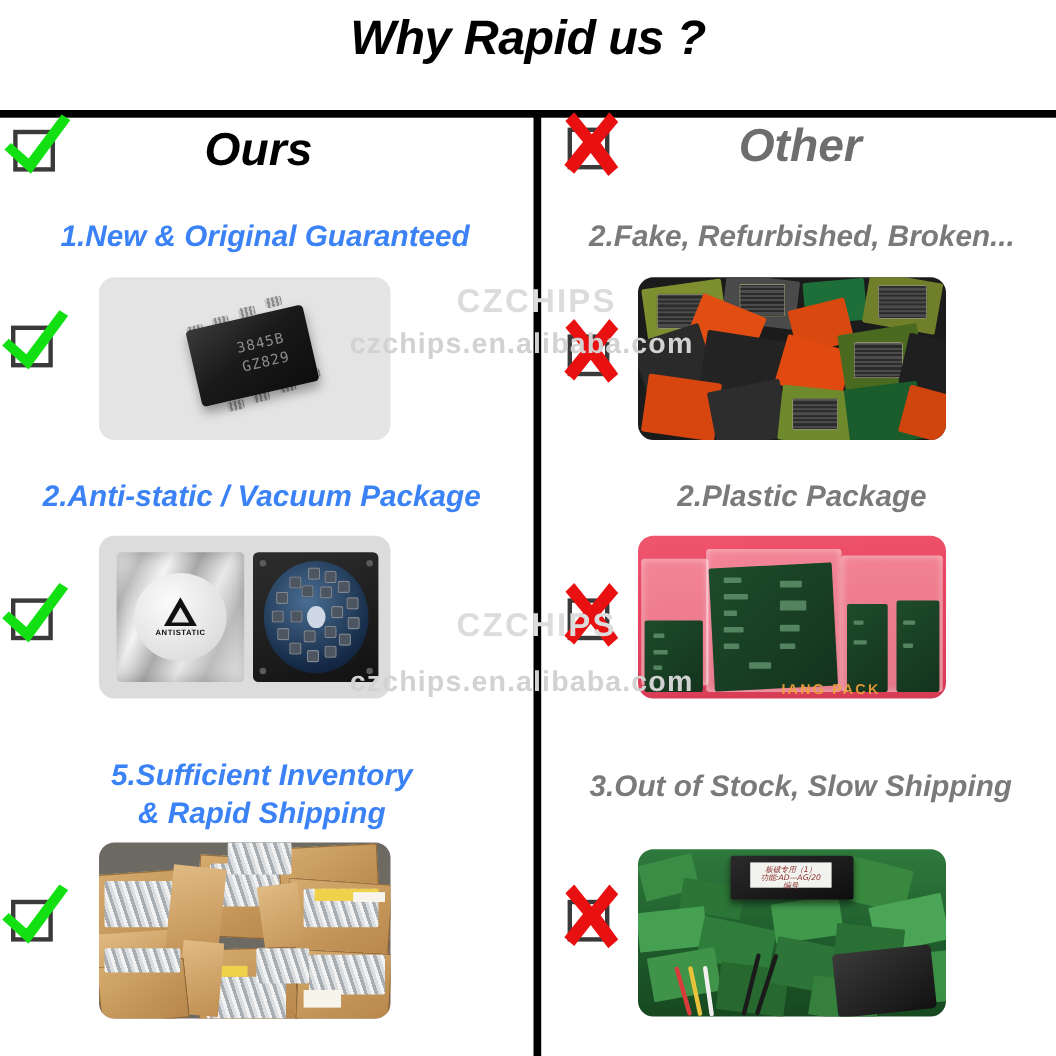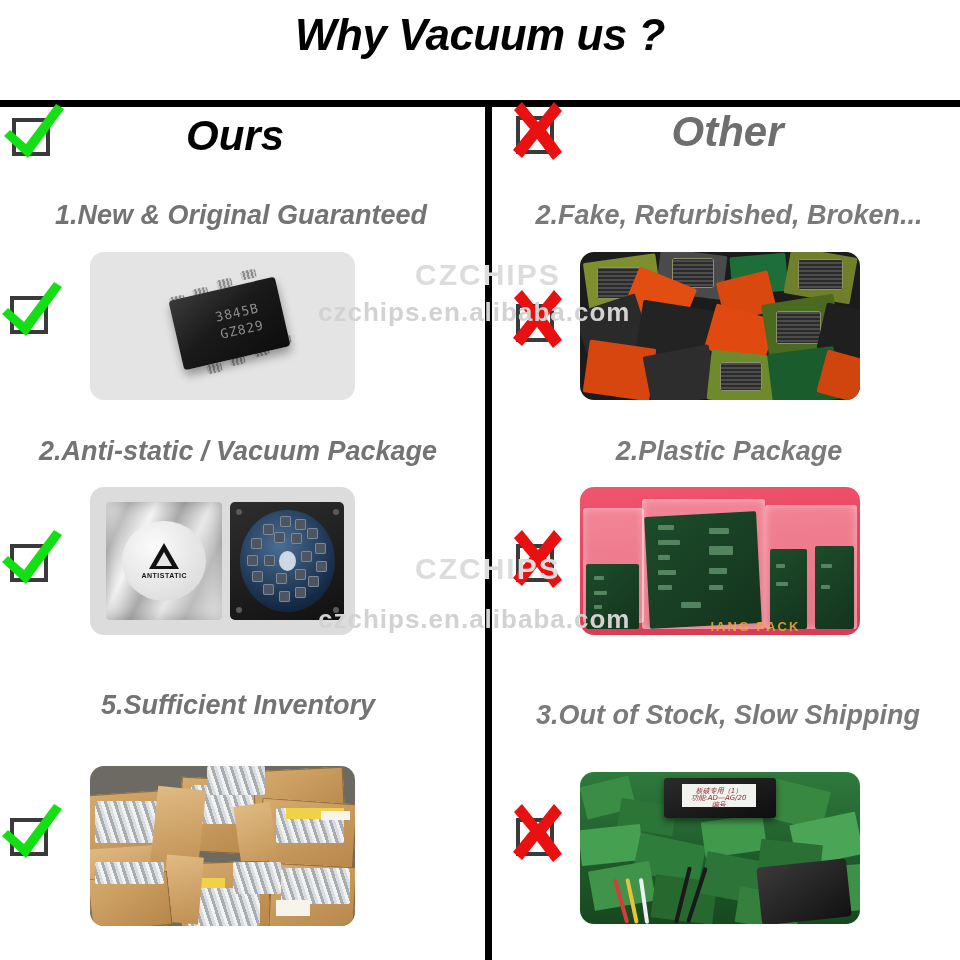--- a/index.html
+++ b/index.html
@@ -22,21 +22,21 @@
   .colhead.other{left:495px;top:108px;width:465px;text-align:center;color:#6e6e6e;}
 
   
   .mark{position:absolute;width:46px;height:46px;}
   .mark .box{position:absolute;left:4px;top:6px;width:38px;height:38px;
              border:4px solid #3a3a3a;box-sizing:border-box;background:transparent;}
   .mark svg{position:absolute;left:-8px;top:-12px;width:68px;height:66px;overflow:visible;}
 
   
   .cap{position:absolute;font-weight:bold;font-style:italic;line-height:1.12;}
-  .cap.l{color:#737373;}
+  .cap.l{color:#3b82f6;}
   .cap.r{color:#7a7a7a;}
 
   
   .photo{position:absolute;border-radius:14px;overflow:hidden;}
   .photo-in{position:absolute;inset:0;}
 
   
   .p-chip{background:#e4e4e4;}
   .chipbody{position:absolute;left:32%;top:24%;width:41%;height:48%;
             background:linear-gradient(150deg,#3a3a3a 0%,#1a1a1a 45%,#0d0d0d 100%);
@@ -116,21 +116,21 @@
   .wm{position:absolute;color:#cfcfcf;font-weight:bold;pointer-events:none;
       white-space:nowrap;}
   .wm.big{font-size:30px;letter-spacing:2px;color:#dcdcdc;}
   .wm.url{font-size:26px;letter-spacing:1px;color:#d2d2d2;}
 </style>
 </head>
 <body>
 
 <div class="page">
 
-  <div class="title">Why Vacuum us ?</div>
+  <div class="title">Why Rapid us ?</div>
 
   <div class="hrule"></div>
   <div class="vrule"></div>
 
   <div class="colhead other">Other</div>
   <div class="colhead ours">Ours</div>
 
   <div class="mark" style="left:8px;top:112px;">
     <div class="box"></div>
     <svg viewBox="0 0 68 66">
@@ -281,20 +281,21 @@
       <div class="pcbg" style="left:84%;top:40%;width:14%;height:56%"></div>
       <div class="pcbdot" style="left:70%;top:52%;width:9px;height:4px"></div>
       <div class="pcbdot" style="left:70%;top:64%;width:12px;height:4px"></div>
       <div class="pcbdot" style="left:86%;top:52%;width:11px;height:4px"></div>
       <div class="pcbdot" style="left:86%;top:66%;width:9px;height:4px"></div>
       <div class="packtxt">IANG PACK</div>
     </div>
   </div>
 
   <div class="cap l" style="left:0px;top:690px;width:476px;text-align:center;font-size:27px;">5.Sufficient Inventory</div>
+  <div class="cap l" style="left:0px;top:724px;width:476px;text-align:center;font-size:27px;">&amp; Rapid Shipping</div>
   <div class="cap r" style="left:496px;top:700px;width:464px;text-align:center;font-size:27px;">3.Out of Stock, Slow Shipping</div>
 
   <div class="mark" style="left:6px;top:812px;">
     <div class="box"></div>
     <svg viewBox="0 0 68 66">
       <path d="M4 36 L10 30 L26 44 L56 4 L64 9 L28 58 Z" fill="#13e013"></path>
     </svg>
   </div>
   <div class="mark" style="left:512px;top:812px;">
     <div class="box"></div>

